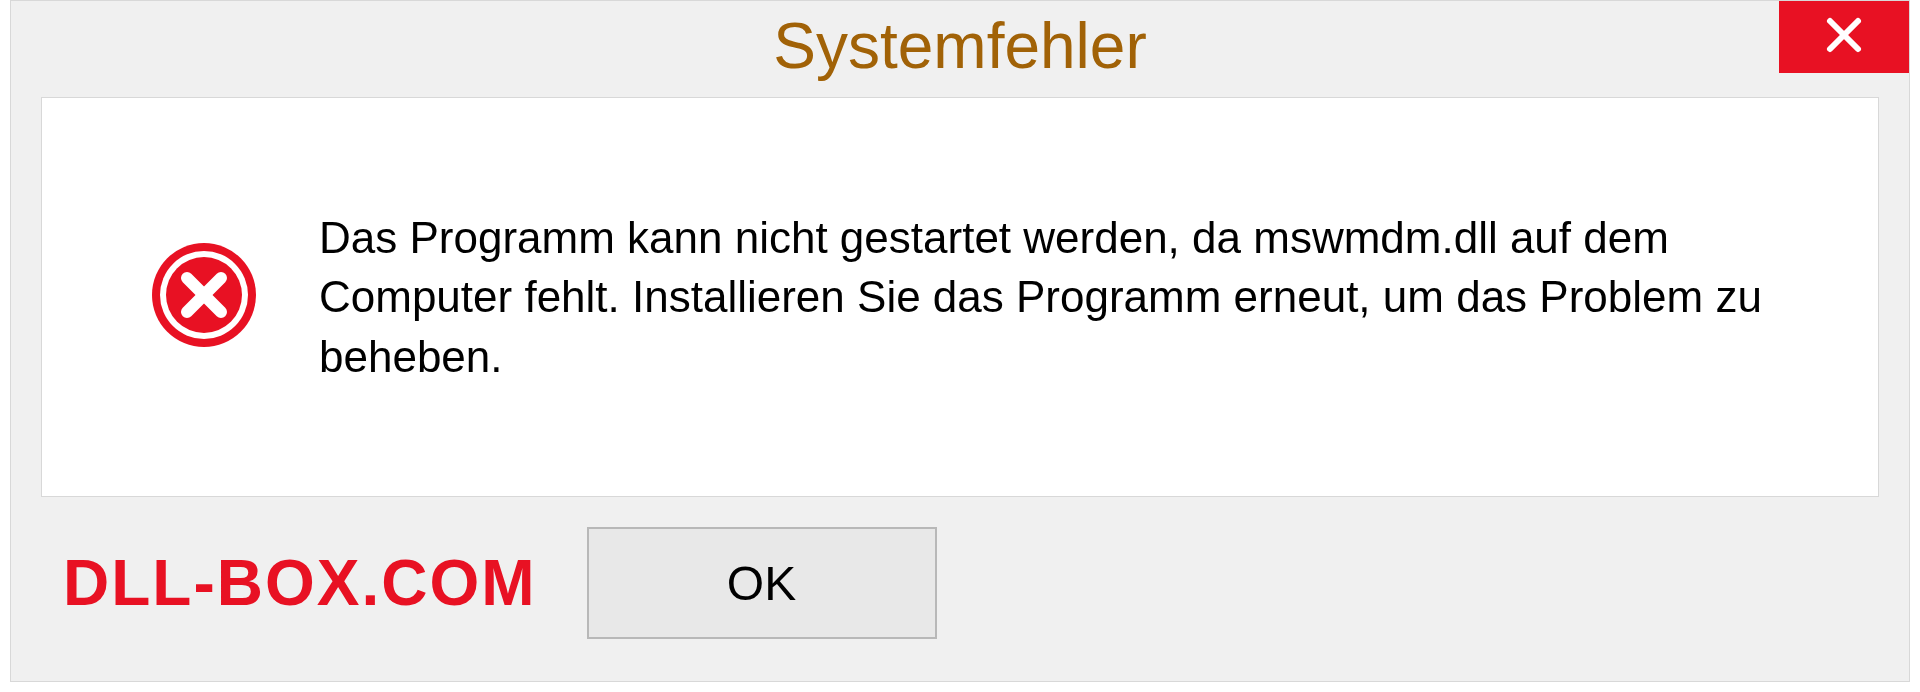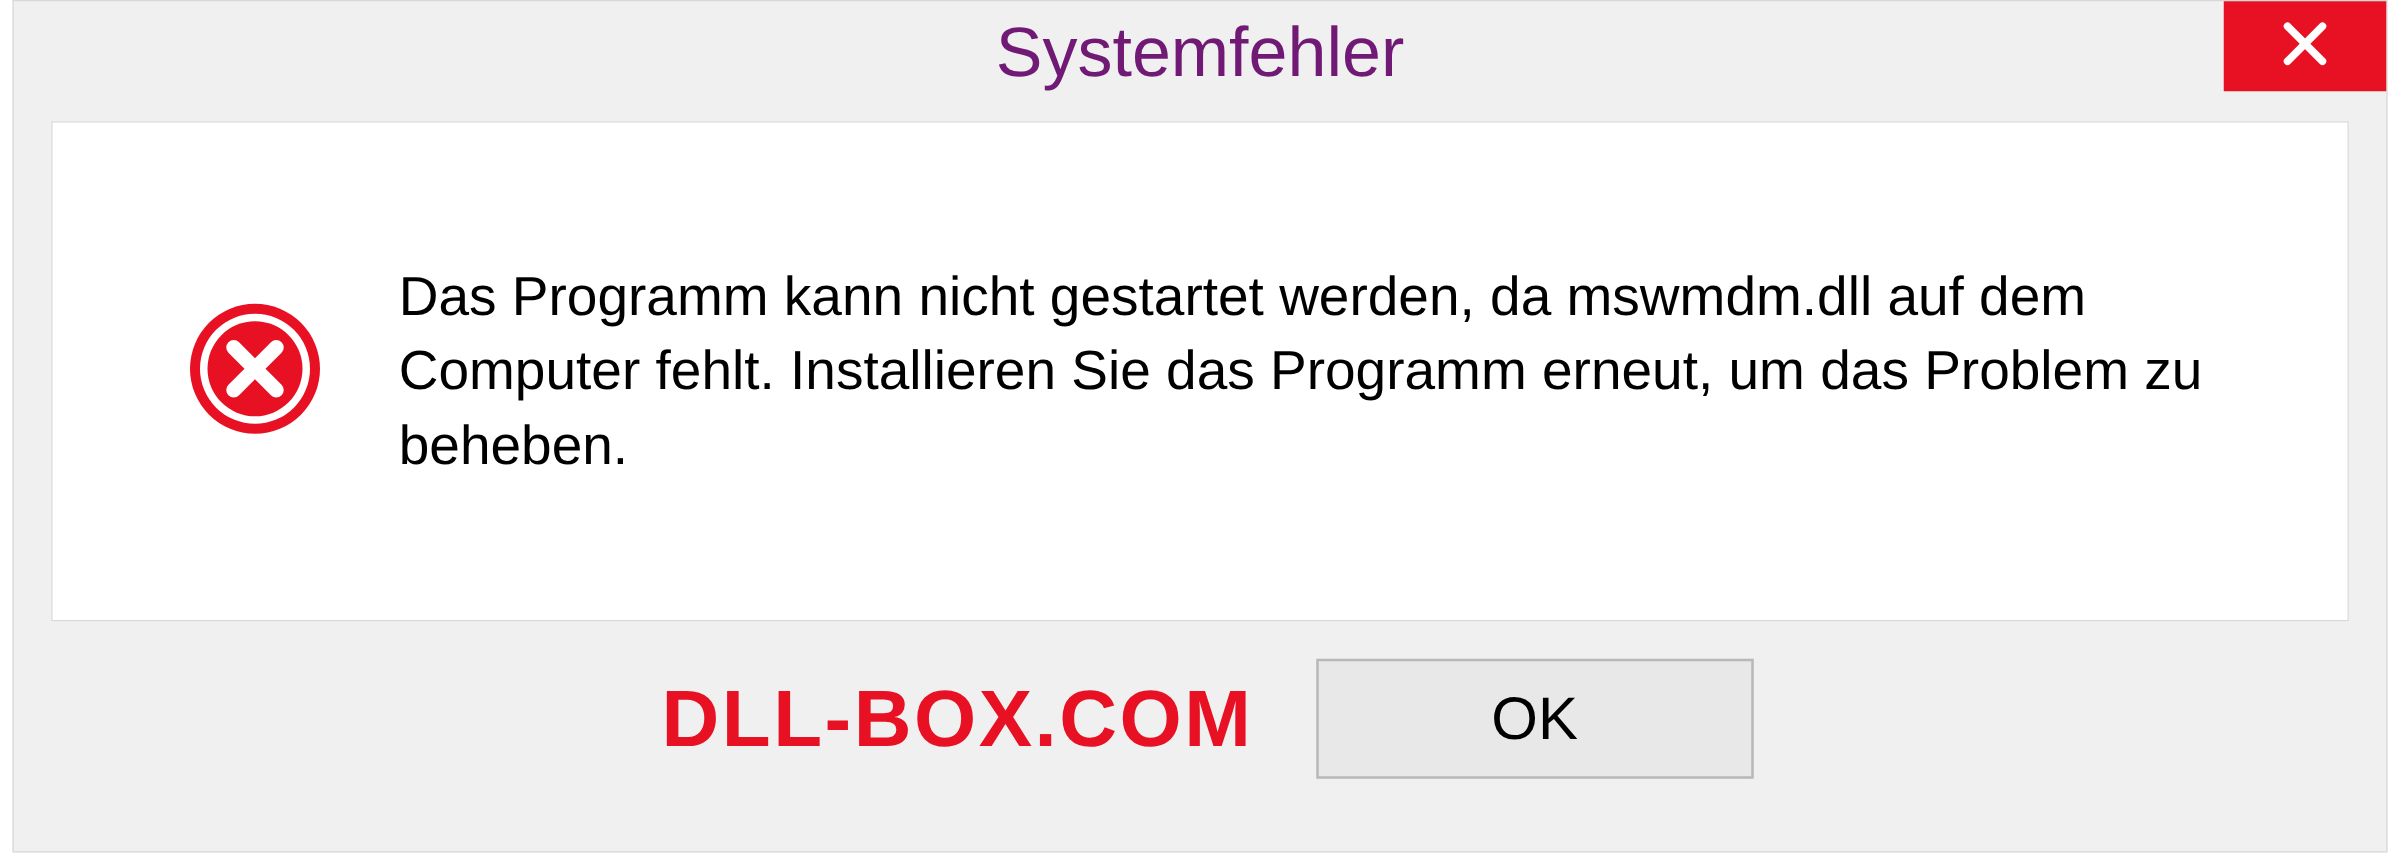--- a/index.html
+++ b/index.html
@@ -30,23 +30,23 @@
     .titlebar {
       display: flex;
       align-items: flex-start;
       justify-content: center;
       position: relative;
       height: 96px;
       padding-top: 8px;
     }
     
     .title {
-      font-size: 56px;
+      font-size: 64px;
       font-weight: 400;
-      color: #701a75;
+      color: #a16207;
       text-align: center;
     }
     
     .close-button {
       position: absolute;
       right: 0;
       top: 0;
       width: 130px;
       height: 72px;
       background: #e81123;
@@ -84,36 +84,36 @@
     .error-message {
       font-size: 44px;
       line-height: 1.35;
       color: #000;
       font-weight: 400;
     }
     
     .footer {
       display: flex;
       align-items: center;
-      justify-content: center;
+      justify-content: flex-start;
       padding: 30px 40px 0 52px;
       gap: 50px;
     }
     
     .watermark {
       font-size: 64px;
       font-weight: 900;
       color: #e81123;
       letter-spacing: 2px;
       font-family: Arial, sans-serif;
     }
     
     .ok-button {
       width: 350px;
-      height: 96px;
+      height: 112px;
       background: #e8e8e8;
       border: 2px solid #b8b8b8;
       font-size: 48px;
       font-family: inherit;
       color: #000;
       cursor: pointer;
       display: flex;
       align-items: center;
       justify-content: center;
     }

